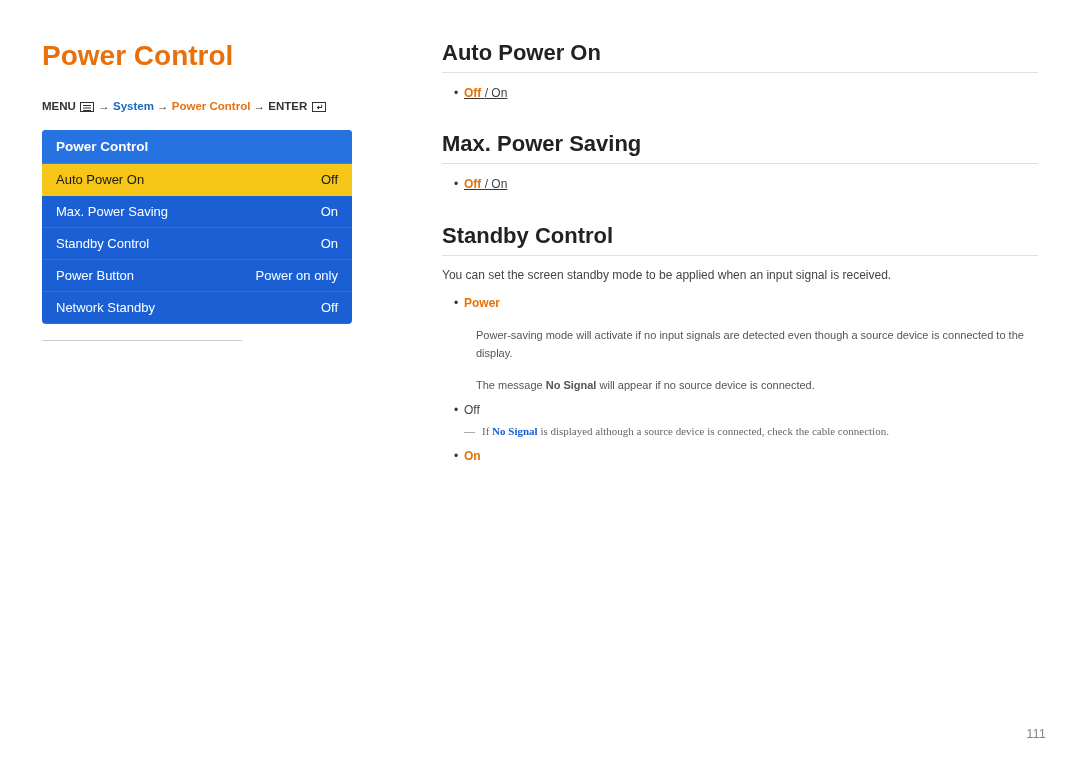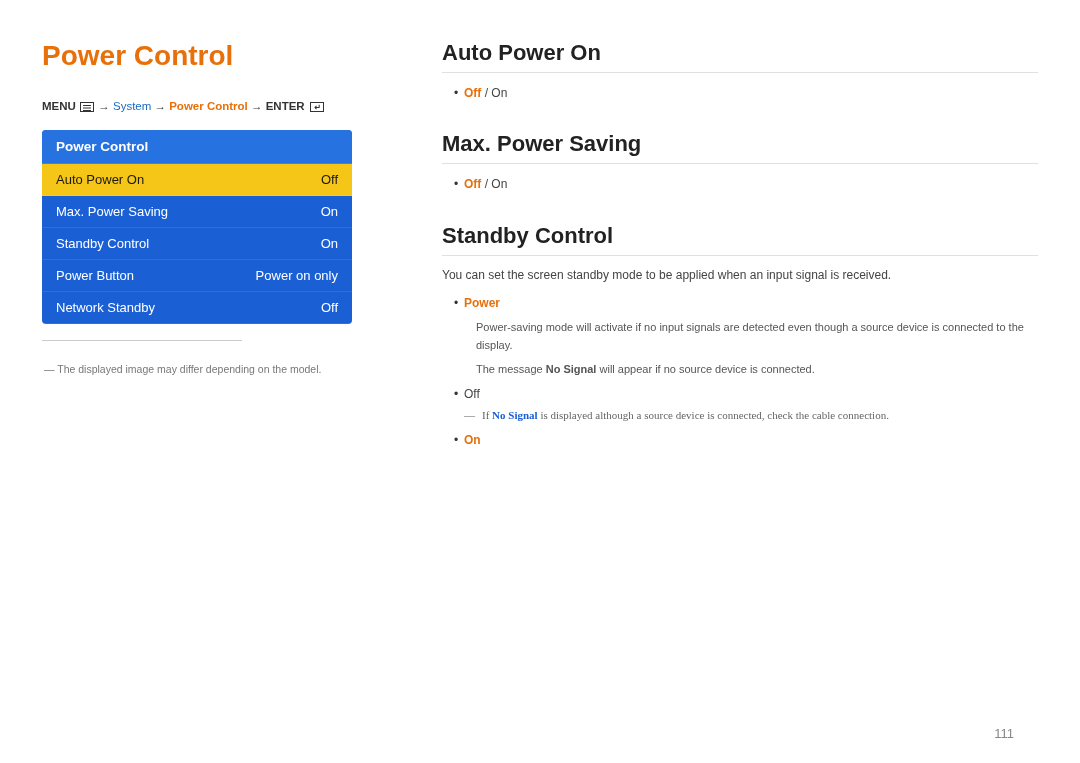--- a/index.html
+++ b/index.html
@@ -36,21 +36,21 @@
 
     .menu-path {
       font-size: 11.5px;
       color: #333;
       margin-bottom: 18px;
       font-weight: bold;
     }
 
     .menu-path .highlight-blue {
       color: #1a6abf;
-      font-weight: normal;
+      font-weight: bold;
       margin-top: 27px;
     }
     .menu-path .highlight-orange {
       color: #e8700a;
       font-weight: bold;
     }
 
     .menu-icon {
       display: inline-block;
       width: 14px;
@@ -155,20 +155,21 @@
     .section-desc {
       font-size: 12px;
       color: #444;
       margin-bottom: 8px;
       line-height: 1.6;
     }
 
     .bullet-list {
       list-style: none;
       padding-left: 12px;
+      text-decoration: underline;
     }
 
     .bullet-list li {
       font-size: 12px;
       color: #444;
       line-height: 1.7;
       position: relative;
       padding-left: 10px;
     }
 
@@ -187,21 +188,21 @@
     .blue-bold {
       color: #1a5fd4;
       font-weight: bold;
     }
 
     .sub-note {
       font-size: 11px;
       color: #555;
       line-height: 1.6;
       padding-left: 12px;
-      margin-top: 6px;
+      margin-top: 14px;
     }
 
     .sub-note-dash {
       font-size: 11px;
       color: #666;
       line-height: 1.6;
       padding-left: 18px;
       margin-top: 2px;
       position: relative;
       font-family: Liberation Serif, serif;
@@ -230,21 +231,21 @@
     .standby-bullets > li::before {
       content: '•';
       position: absolute;
       left: 0;
       color: #333;
     }
 
     .page-number {
       position: absolute;
       bottom: 22px;
-      right: 66px;
+      right: 34px;
       font-size: 13px;
       color: #888;
     }
 
     .divider {
       width: 200px;
       height: 1px;
       background: #ccc;
       margin: 16px 0;
     }
@@ -292,21 +293,20 @@
         <span class="item-value">Power on only</span>
       </div>
 
       <div class="menu-item">
         <span class="item-label">Network Standby</span>
         <span class="item-value">Off</span>
       </div>
     </div>
 
     <div class="divider"></div>
-    <div class="disclaimer">The displayed image may differ depending on the model.</div>
   </div>
 
   <div class="right-panel">
 
     <div class="section">
       <h2 class="section-title">Auto Power On</h2>
       <ul class="bullet-list">
         <li>
           <span class="orange-bold">Off</span>
           <span> / On</span>

